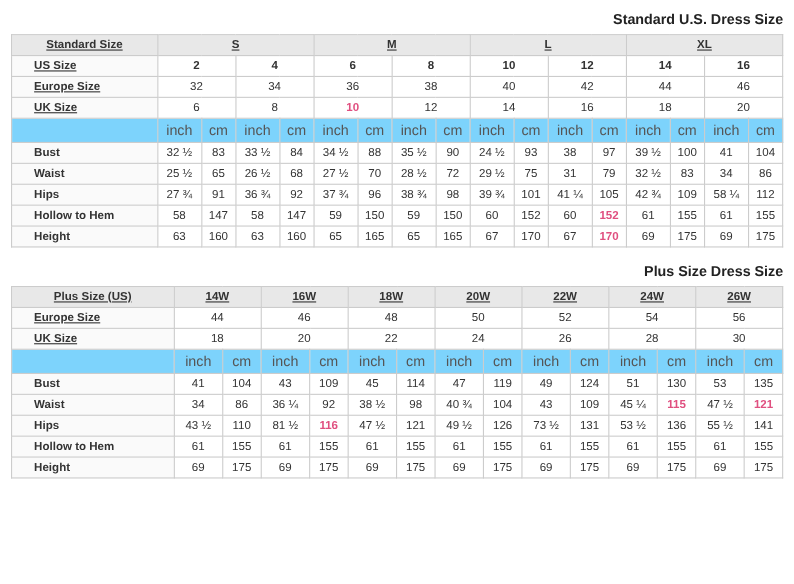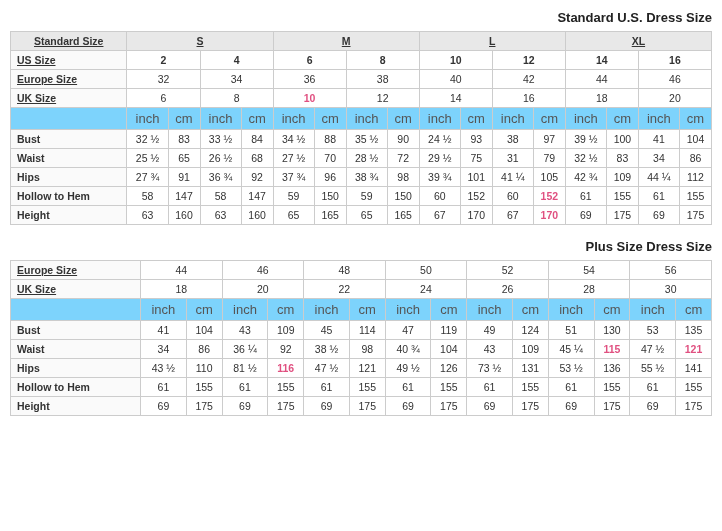--- a/index.html
+++ b/index.html
@@ -29,21 +29,21 @@
       padding: 3px 2px;
       font-size: 10.5px;
     }
     th {
       background: #f5f5f5;
       font-weight: bold;
       text-decoration: underline;
     }
     .row-label {
       text-align: left;
-      padding-left: 6px;
+      padding-left: 20px;
       font-weight: bold;
       background: #fafafa;
     }
     .highlight-pink {
       color: #e05080;
       font-weight: bold;
     }
     .unit-row td {
       background: #7dd3fc;
       font-size: 13px;
@@ -168,21 +168,21 @@
       <td>37 ¾</td>
         <td>96</td>
       <td>38 ¾</td>
         <td>98</td>
       <td>39 ¾</td>
         <td>101</td>
       <td>41 ¼</td>
         <td>105</td>
       <td>42 ¾</td>
         <td>109</td>
-      <td>44 ¼</td>
+      <td>58 ¼</td>
         <td>112</td>
     </tr>
     <tr>
       <td class="row-label">Hollow to Hem</td>
       <td>58</td>
         <td>147</td>
       <td>58</td>
         <td>147</td>
       <td>59</td>
         <td>150</td>
@@ -216,20 +216,30 @@
       <td>69</td>
         <td>175</td>
     </tr>
   </tbody>
 </table>
 
 <h2>Plus Size Dress Size</h2>
 
 <table>
   <thead>
+    <tr class="size-group-header">
+      <th>Plus Size (US)</th>
+      <th colspan="2">14W</th>
+      <th colspan="2">16W</th>
+      <th colspan="2">18W</th>
+      <th colspan="2">20W</th>
+      <th colspan="2">22W</th>
+      <th colspan="2">24W</th>
+      <th colspan="2">26W</th>
+    </tr>
     <tr>
       <th class="row-label">Europe Size</th>
       <td colspan="2">44</td>
       <td colspan="2">46</td>
       <td colspan="2">48</td>
       <td colspan="2">50</td>
       <td colspan="2">52</td>
       <td colspan="2">54</td>
       <td colspan="2">56</td>
     </tr>

